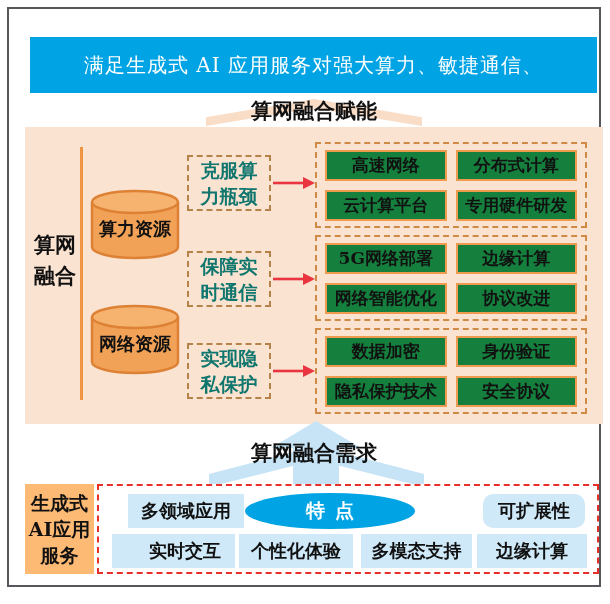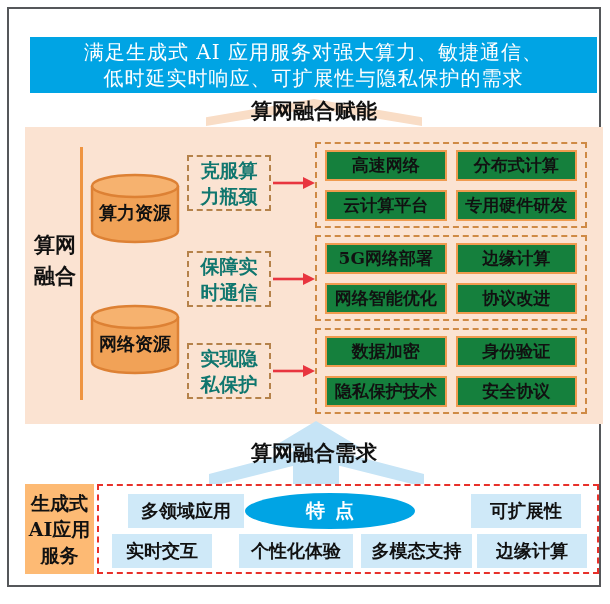--- a/index.html
+++ b/index.html
@@ -37,21 +37,21 @@
   }
   .side-label{
     position:absolute;left:2px;top:102px;width:56px;text-align:center;
     font-size:21px;font-weight:bold;line-height:31px;color:#111;
   }
   .vline{
     position:absolute;left:55px;top:20px;width:3px;height:253px;
     background:#ef9440;
   }
   .cylinder{position:absolute;width:92px;height:72px;}
-  .cyl-1{left:64px;top:46px;}
+  .cyl-1{left:64px;top:62px;}
   .cyl-2{left:64px;top:177px;}
   .cylinder svg{position:absolute;left:0;top:0;}
   .cyl-label{
     position:absolute;left:0;top:17px;width:92px;height:46px;
     display:flex;align-items:center;justify-content:center;
     font-size:18px;font-weight:bold;color:#111;
   }
   .goal{
     position:absolute;left:162px;width:84px;height:56px;
     border:2px dashed #b5824a;box-sizing:border-box;
@@ -101,41 +101,40 @@
   .features{
     position:absolute;left:88px;top:475px;width:502px;height:90px;
     border:2px dashed #e8302a;box-sizing:border-box;background:#ffffff;
   }
   .chip{
     position:absolute;height:34px;background:#cfe9f8;
     display:flex;align-items:center;justify-content:center;
     font-size:18px;font-weight:bold;color:#111;white-space:nowrap;
   }
   .chip-r1a{left:29px;top:8px;width:116px;}
-  .chip-r1b{left:372px;top:8px;width:110px;}
-  .chip-r2a{left:13px;top:48px;width:100px;}
+  .chip-r1b{left:384px;top:8px;width:102px;border-radius:10px;}
+  .chip-r2a{left:13px;top:48px;width:100px;padding-left:23px;}
   .chip-r2b{left:140px;top:48px;width:114px;}
   .chip-r2c{left:262px;top:48px;width:111px;}
   .chip-r2d{left:378px;top:48px;width:110px;}
   .ellipse{
     position:absolute;left:146px;top:7px;width:170px;height:36px;
     background:#00a4e4;border-radius:50%;color:#ffffff;
     display:flex;align-items:center;justify-content:center;
     font-size:19px;font-weight:bold;letter-spacing:10px;text-indent:10px;
   }
 </style>
 </head>
 <body>
 
 <div id="stage">
   <div id="frame">
 
     <div class="banner">
       <div>满足生成式 AI 应用服务对强大算力、敏捷通信、</div>
-      <div>低时延实时响应、可扩展性与隐私保护的需求</div>
     </div>
 
     <div class="enable-wrap">
       <div class="chevron-peach"></div>
       <div class="enable-text">算网融合赋能</div>
     </div>
 
     <div class="panel">
       <div class="side-label">
         <span>算网</span><br>

